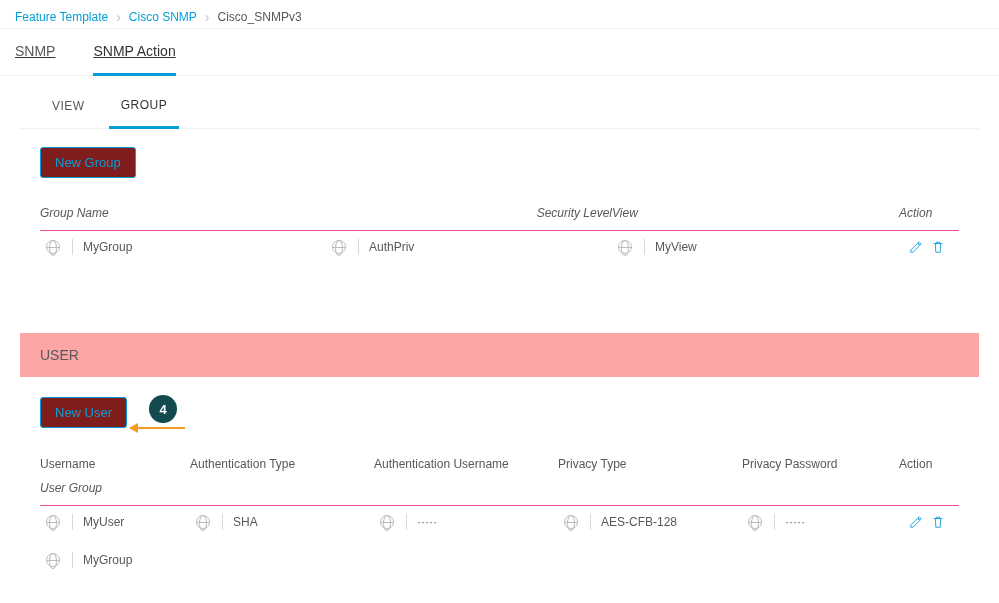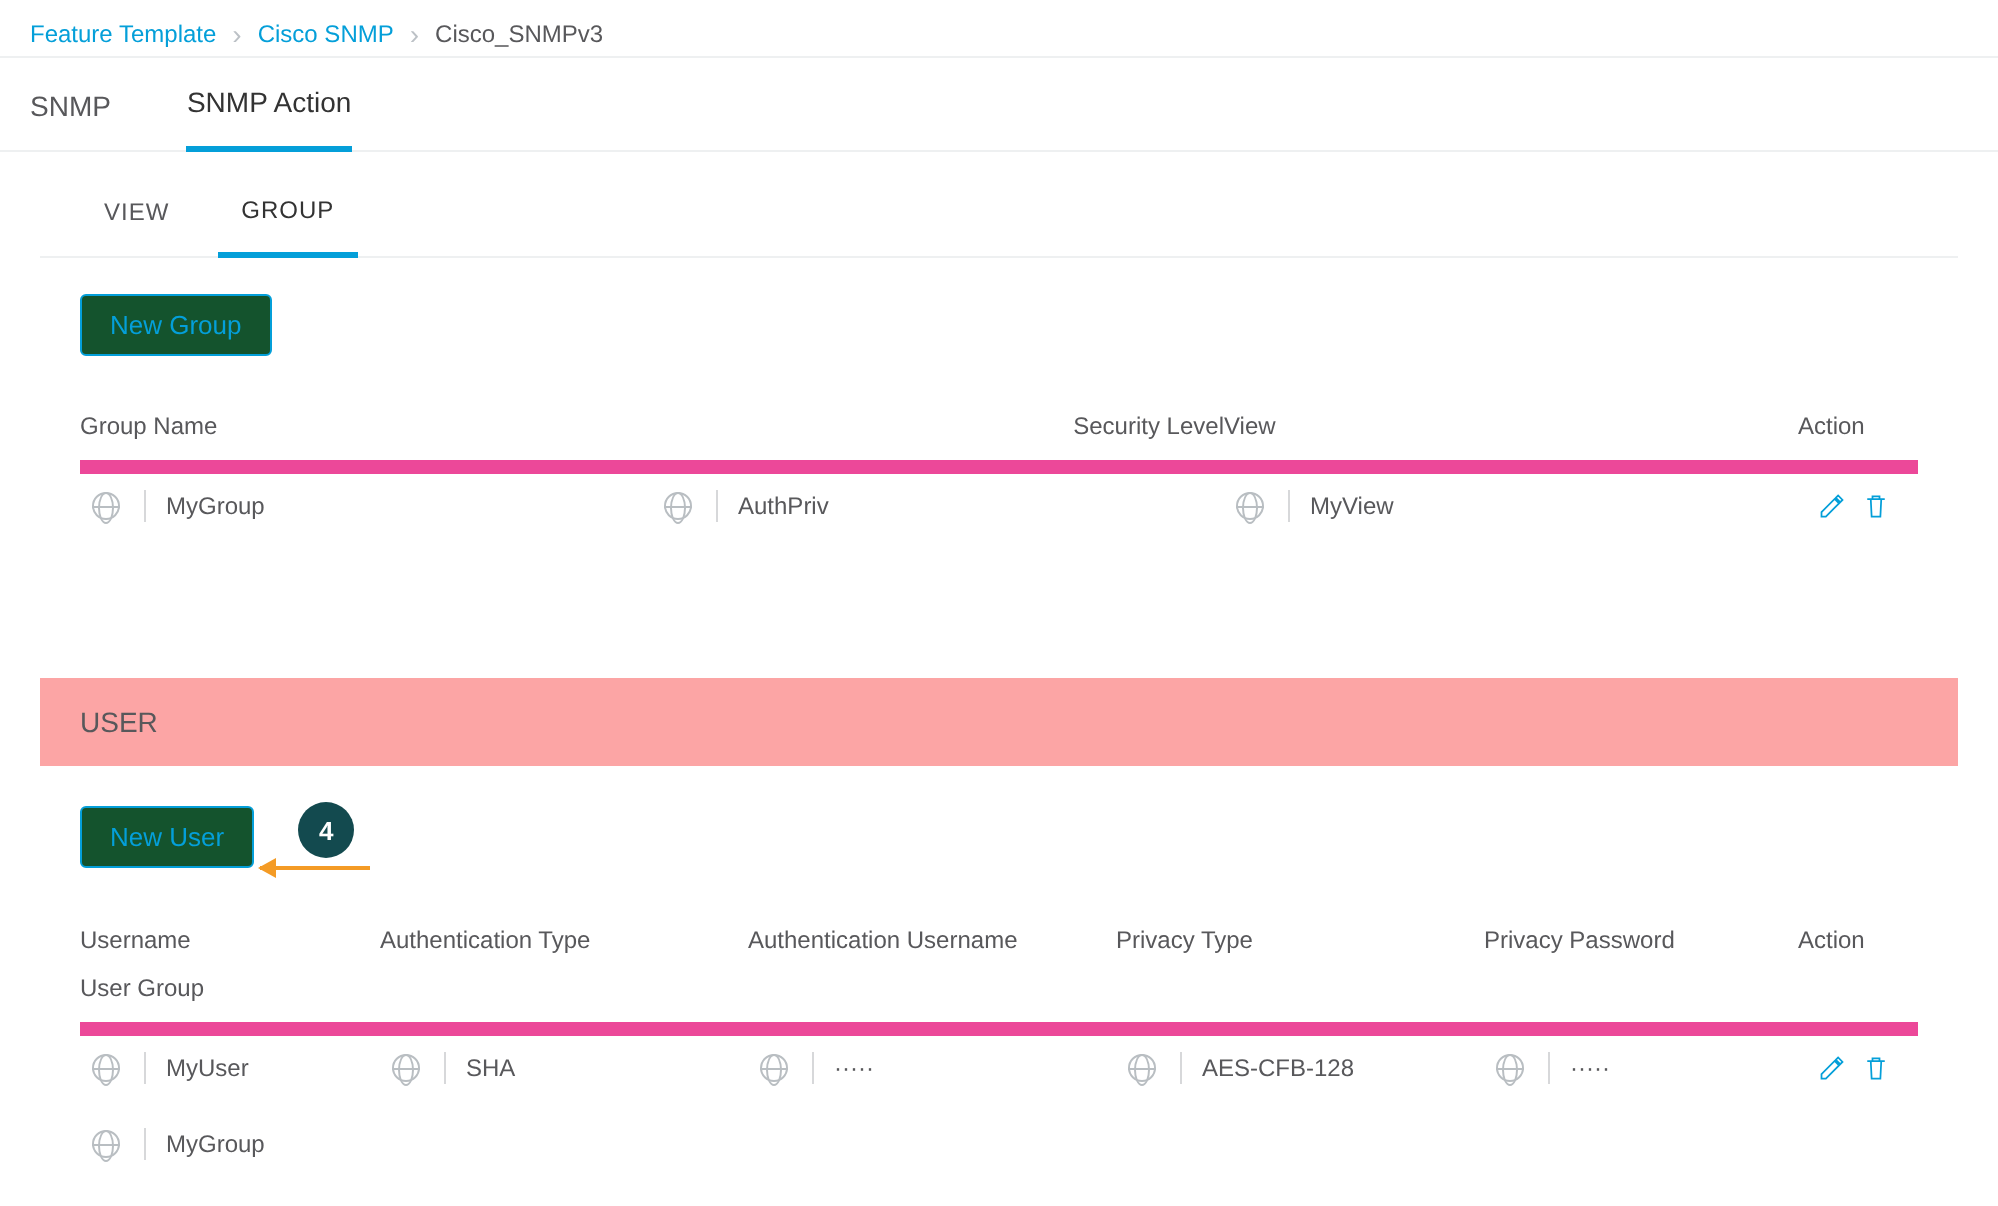--- a/index.html
+++ b/index.html
@@ -1,30 +1,30 @@
 <!DOCTYPE html>
 <html><head>
 <meta charset="utf-8">
 <style>
   * { box-sizing: border-box; margin: 0; padding: 0; font-family: -apple-system, BlinkMacSystemFont, "Segoe UI", Arial, sans-serif; }
   body { background: #fff; color: #333; font-size: 13px; width: 999px; }
   .breadcrumbs { display: flex; align-items: center; padding: 10px 15px 4px 15px; font-size: 12px; border-bottom: 1px solid #eef0f1; }
   .crumb-link { color: #049fd9; }
   .crumb-current { color: #58585b; }
   .crumb-sep { color: #bcc1c6; margin: 0 8px; font-size: 14px; line-height: 1; }
-  .main-tabs { display: flex; align-items: flex-end; padding: 0 15px; border-bottom: 1px solid #eef0f1; }
+  .main-tabs { display: flex; align-items: flex-start; padding: 0 15px; border-bottom: 1px solid #eef0f1; text-decoration: underline; }
   .main-tab { padding: 14px 0; margin-right: 38px; color: #58585b; font-size: 14px; position: relative; }
   .main-tab.active { border-bottom: 3px solid #049fd9; margin-bottom: -1px; color: #333; }
   .content { padding: 0 20px; }
   .sub-tabs { display: flex; align-items: center; padding: 0 20px; border-bottom: 1px solid #eef0f1; margin-top: 8px; }
   .sub-tab { padding: 14px 12px; color: #58585b; font-size: 12px; letter-spacing: 0.5px; position: relative; margin-right: 12px; }
   .sub-tab.active { border-bottom: 3px solid #049fd9; margin-bottom: -1px; color: #333; }
-  .btn-outline { display: inline-block; border: 1px solid #049fd9; color: #049fd9; padding: 7px 14px; border-radius: 3px; font-size: 13px; margin: 18px 20px; background: #14532d; }
+  .btn-outline { display: inline-block; border: 1px solid #049fd9; color: #049fd9; padding: 7px 14px; border-radius: 3px; font-size: 13px; margin: 18px 20px; background: #7f1d1d; }
   .table-wrap { margin: 0 20px; }
-  .thead { display: flex; padding: 10px 0; border-bottom: 7px solid #ec4899; }
+  .thead { display: flex; padding: 10px 0; border-bottom: 1px solid #ec4899; font-style: italic; }
   .th { font-size: 12px; color: #58585b; font-weight: 400; }
   .trow { display: flex; padding: 8px 0; align-items: center; border-bottom: 1px solid #f0f0f0; }
   .trow.nb { border-bottom: none; }
   .td { font-size: 12px; color: #58585b; display: flex; align-items: center; }
   .globe { width: 14px; height: 14px; border: 1px solid #b9bec2; border-radius: 50%; display: inline-block; position: relative; margin-right: 14px; margin-left: 6px; flex-shrink: 0; }
   .globe::before { content: ""; position: absolute; top: -1px; left: 50%; width: 6px; height: 14px; border: 1px solid #b9bec2; border-radius: 50%; transform: translateX(-50%); }
   .globe::after { content: ""; position: absolute; left: -1px; top: 50%; width: 14px; height: 0; border-top: 1px solid #b9bec2; }
   .vbar { width: 1px; height: 16px; background: #d7d8da; margin-right: 10px; margin-left: -2px; }
   .actions { display: flex; gap: 8px; justify-content: flex-end; width: 46px; }
   .icon-edit, .icon-trash { width: 14px; height: 14px; display: inline-block; }

